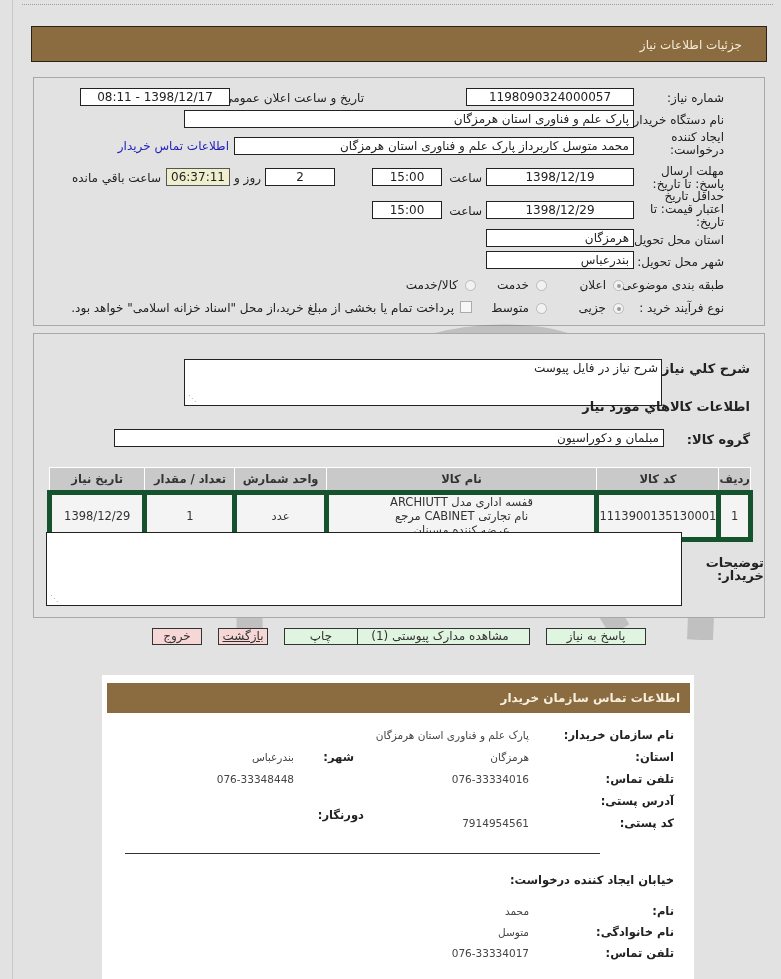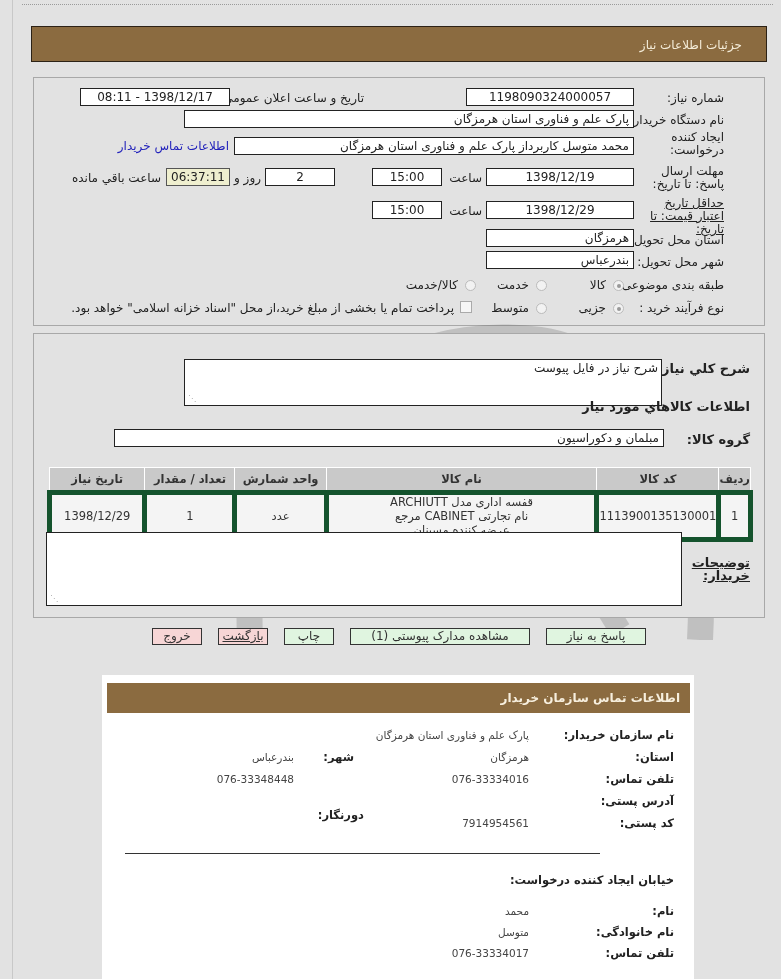--- a/index.html
+++ b/index.html
@@ -104,34 +104,34 @@
 
   <div class="lbl wrap" style="right:40px;top:87px;width:90px;">مهلت ارسال پاسخ: تا تاریخ:</div>
   <div class="box c" style="right:130px;top:90px;width:148px;">1398/12/19</div>
   <div class="lbl" style="right:282px;top:93px;">ساعت</div>
   <div class="box c" style="right:322px;top:90px;width:70px;">15:00</div>
   <div class="box c" style="right:429px;top:90px;width:70px;">2</div>
   <div class="lbl" style="right:503px;top:93px;">روز و</div>
   <div class="box c yellow" style="right:534px;top:90px;width:64px;">06:37:11</div>
   <div class="lbl" style="right:603px;top:93px;">ساعت باقي مانده</div>
 
-  <div class="lbl wrap" style="right:40px;top:119px;width:90px;text-decoration:underline;">حداقل تاریخ اعتبار قیمت: تا تاریخ:</div>
+  <div class="lbl wrap" style="right:40px;top:112px;width:90px;">حداقل تاریخ اعتبار قیمت: تا تاریخ:</div>
   <div class="box c" style="right:130px;top:123px;width:148px;">1398/12/29</div>
   <div class="lbl" style="right:282px;top:126px;">ساعت</div>
   <div class="box c" style="right:322px;top:123px;width:70px;">15:00</div>
 
   <div class="lbl" style="right:40px;top:155px;">استان محل تحویل:</div>
   <div class="box r" style="right:130px;top:151px;width:148px;">هرمزگان</div>
 
   <div class="lbl" style="right:40px;top:177px;">شهر محل تحویل:</div>
   <div class="box r" style="right:130px;top:173px;width:148px;">بندرعباس</div>
 
   <div class="lbl" style="right:40px;top:200px;">طبقه بندی موضوعی:</div>
   <div class="radio on" style="right:140px;top:202px;"></div>
-  <div class="lbl" style="right:158px;top:200px;">کالا</div>
+  <div class="lbl" style="right:158px;top:200px;">اعلان</div>
   <div class="radio" style="right:217px;top:202px;"></div>
   <div class="lbl" style="right:235px;top:200px;">خدمت</div>
   <div class="radio" style="right:288px;top:202px;"></div>
   <div class="lbl" style="right:306px;top:200px;">کالا/خدمت</div>
 
   <div class="lbl" style="right:40px;top:223px;">نوع فرآیند خرید :</div>
   <div class="radio on" style="right:140px;top:225px;"></div>
   <div class="lbl" style="right:158px;top:223px;">جزیی</div>
   <div class="radio" style="right:217px;top:225px;"></div>
   <div class="lbl" style="right:235px;top:223px;">متوسط</div>
@@ -176,30 +176,30 @@
         <td>1</td>
         <td>1113900135130001</td>
         <td style="padding:0 60px;">قفسه اداری مدل ARCHIUTT نام تجارتی CABINET مرجع عرضه کننده مسینان</td>
         <td>عدد</td>
         <td>1</td>
         <td>1398/12/29</td>
       </tr>
     </tbody>
   </table>
 
-  <div class="lbl b wrap" style="right:14px;top:222px;width:60px;text-decoration:underline;">توضیحات خریدار:</div>
+  <div class="lbl b wrap" style="right:0;top:222px;width:60px;">توضیحات خریدار:</div>
   <div class="textarea" style="right:82px;top:198px;width:636px;height:74px;">
     <span></span>
     <span class="grip">⋰</span>
   </div>
 </div>
 
 <div class="btn green" style="left:546px;top:628px;width:100px;">پاسخ به نیاز</div>
 <div class="btn green" style="left:350px;top:628px;width:180px;">مشاهده مدارک پیوستی (1)</div>
-<div class="btn green" style="left:284px;top:628px;width:50px;">چاپ</div>
+<div class="btn green" style="left:284px;top:628px;width:74px;">چاپ</div>
 <div class="btn pink" style="left:218px;top:628px;width:50px;text-decoration:underline;">بازگشت</div>
 <div class="btn pink" style="left:152px;top:628px;width:50px;">خروج</div>
 
 <div class="contact">
   <div class="contact-head">اطلاعات تماس سازمان خریدار</div>
 
   <div class="c-lbl" style="right:20px;top:53px;">نام سازمان خریدار:</div>
   <div class="c-val" style="right:165px;top:54px;">پارک علم و فناوری استان هرمزگان</div>
 
   <div class="c-lbl" style="right:20px;top:75px;">استان:</div>

